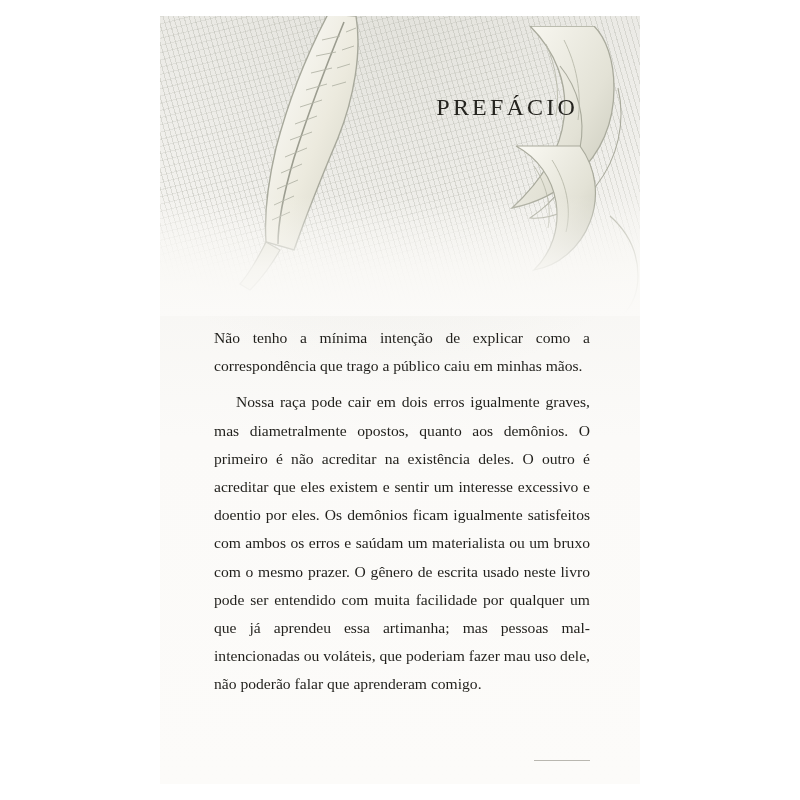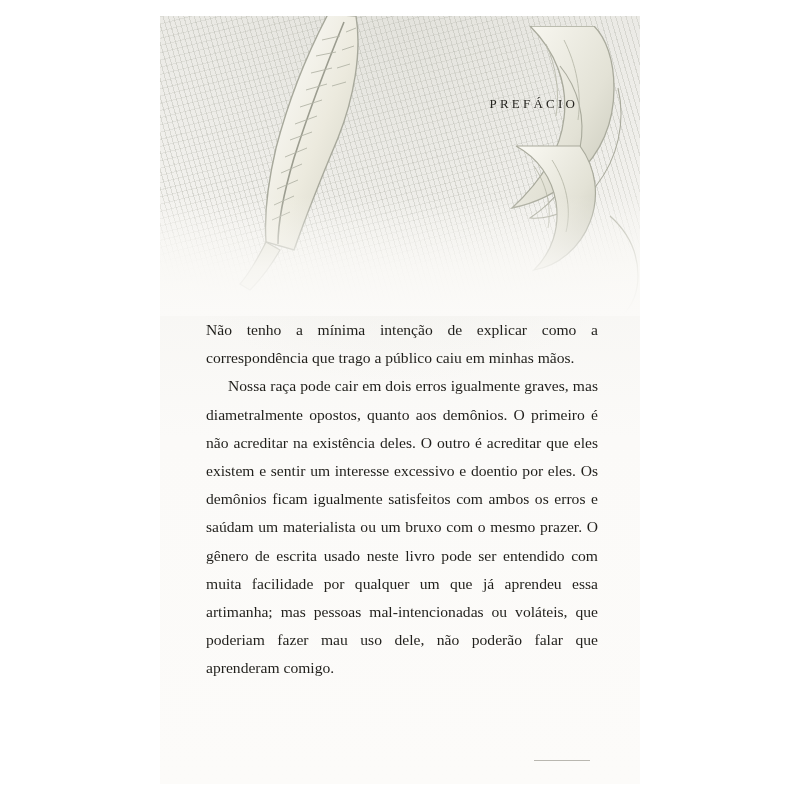--- a/index.html
+++ b/index.html
@@ -97,41 +97,41 @@
     position: absolute;
     left: 0;
     right: 0;
     top: 78px;
     text-align: right;
     padding-right: 62px;
   }
 
   #chapter-title {
     font-family: "Liberation Serif", serif;
-    font-size: 13px;
+    font-size: 24px;
     letter-spacing: 3.2px;
     color: #25241f;
     font-weight: 400;
   }
 
   #body-text {
     position: absolute;
     left: 46px;
     top: 300px;
     width: 392px;
     color: #201f1b;
     font-size: 15.6px;
     line-height: 28.2px;
     text-align: justify;
     text-justify: inter-word;
     font-family: "Liberation Serif", serif;
   }
 
   #body-text p {
-    margin: 0;
+    margin: 8px;
   }
 
   #body-text p.indent {
     text-indent: 22px;
   }
 
   #rule {
     position: absolute;
     left: 374px;
     top: 744px;

